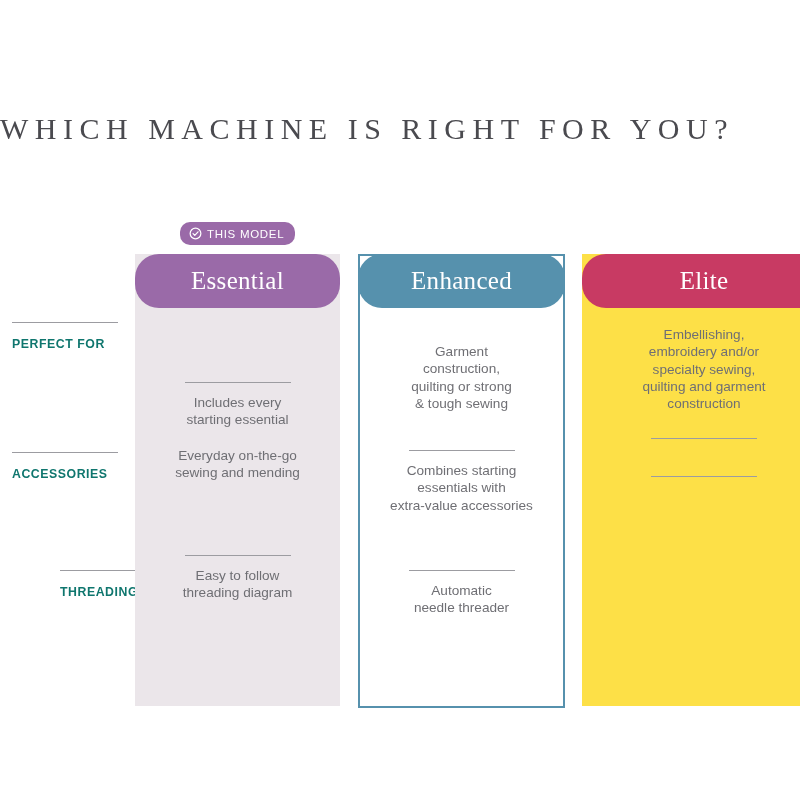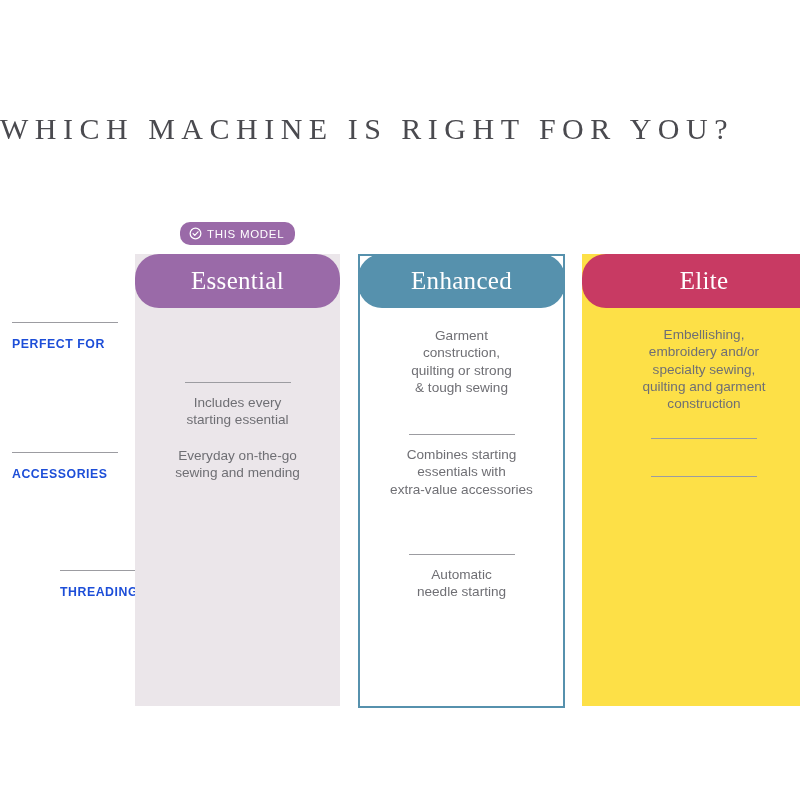--- a/index.html
+++ b/index.html
@@ -87,21 +87,21 @@
     align-items: center;
     justify-content: center;
     font-family: "Liberation Serif", serif;
     font-size: 25px;
     font-weight: 400;
     color: #ffffff;
     letter-spacing: 0.3px;
     border-radius: 24px;
   }
   .hdr-essential { background: #9a6aa8; }
-  .hdr-enhanced  { background: #5691ad; margin: -2px -2px 1px -2px; }
+  .hdr-enhanced  { background: #5691ad; margin: -2px -2px 17px -2px; }
   .hdr-elite     { background: #c83a63; }
 
   .col-body {
     padding: 0 10px;
   }
 
   .cell {
     text-align: center;
     font-size: 13.6px;
     line-height: 1.27;
@@ -139,21 +139,21 @@
   .row-label .label-divider {
     width: 106px;
     height: 1px;
     background: #9c9ca1;
     margin-bottom: 14px;
   }
   .row-label .label-text {
     font-size: 12.3px;
     font-weight: 700;
     letter-spacing: 0.55px;
-    color: #1d4ed8;
+    color: #0f766e;
     white-space: nowrap;
   }
   .rl-0 { top: 68px; }
   .rl-1 { top: 198px; }
   .rl-2 { top: 316px; margin-left: 48px; }
 </style>
 </head>
 <body>
 
 <div class="page-title">WHICH MACHINE IS RIGHT FOR YOU?</div>
@@ -194,20 +194,25 @@
     <div class="col-body">
       <div class="cell cell-r1" style="padding-top:74px;">
         <div class="cell-divider"></div>
         <span class="cell-text">Includes every
 starting essential</span>
       </div>
       <div class="cell cell-r0">
         <span class="cell-text">Everyday on-the-go
 sewing and mending</span>
       </div>
+      <div class="cell cell-r2" style="padding-top:74px;">
+        <div class="cell-divider"></div>
+        <span class="cell-text">Easy to follow
+threading diagram</span>
+      </div>
     </div>
   </div>
 
   <div class="col col-enhanced">
     <div class="col-header hdr-enhanced">
       <span>Enhanced</span>
     </div>
     <div class="col-body">
       <div class="cell cell-r0">
         <span class="cell-text">Garment
@@ -217,21 +222,21 @@
       </div>
       <div class="cell cell-r1" style="padding-top:38px;">
         <div class="cell-divider"></div>
         <span class="cell-text">Combines starting
 essentials with
 extra-value accessories</span>
       </div>
       <div class="cell cell-r2" style="padding-top:56px;">
         <div class="cell-divider"></div>
         <span class="cell-text">Automatic
-needle starting</span>
+needle threader</span>
       </div>
     </div>
   </div>
 
   <div class="col col-elite">
     <div class="col-header hdr-elite">
       <span>Elite</span>
     </div>
     <div class="col-body">
       <div class="cell cell-r0">

